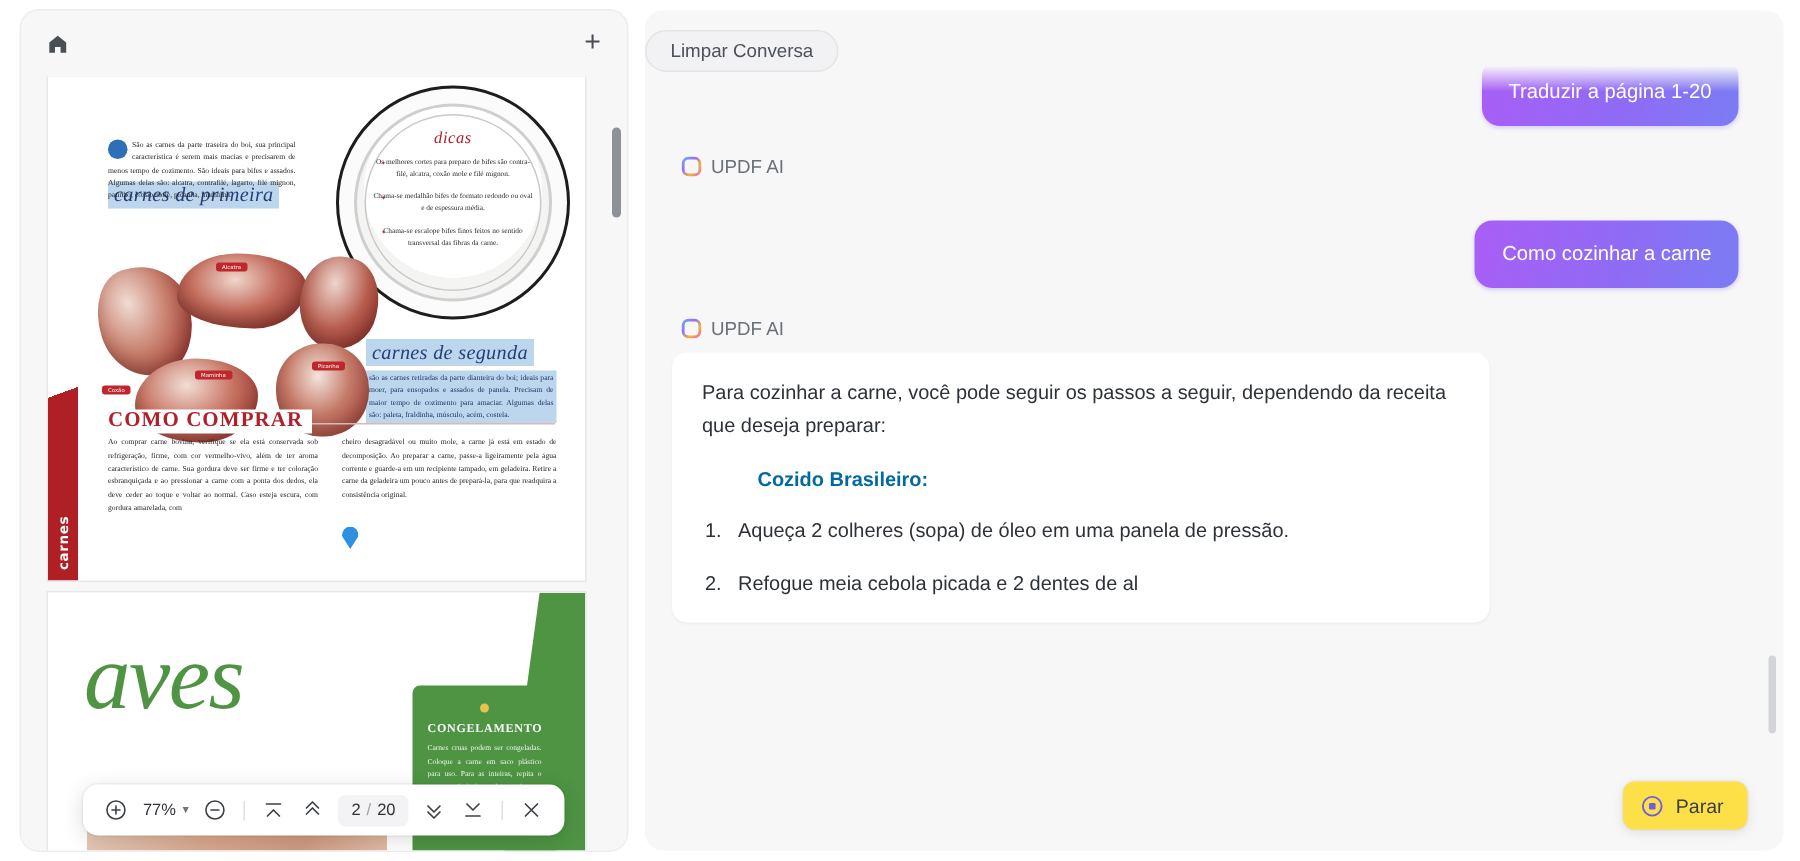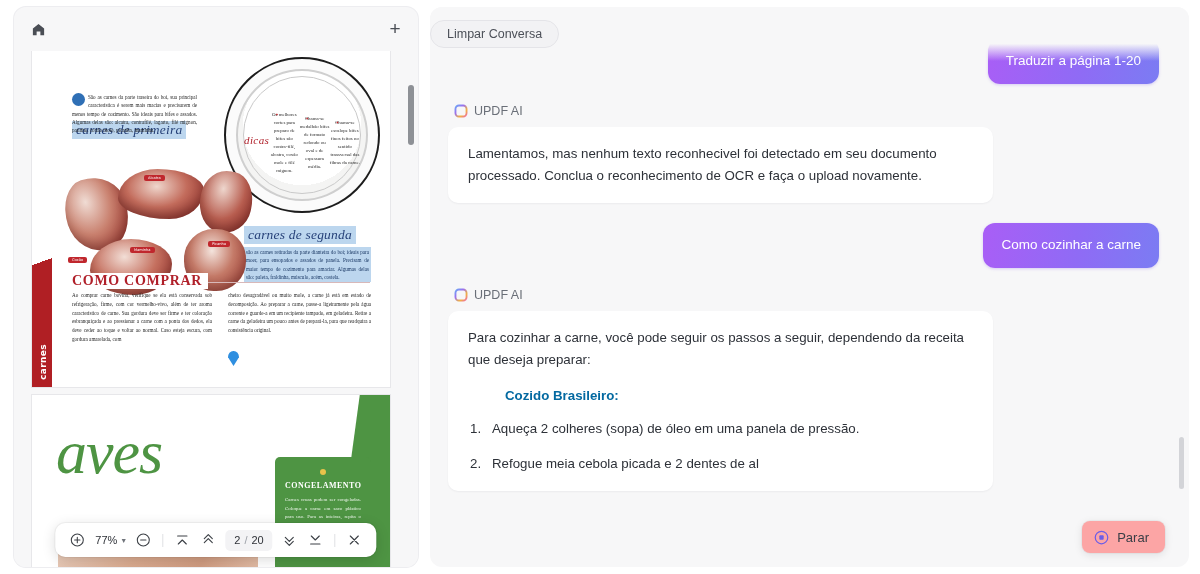--- a/index.html
+++ b/index.html
@@ -105,21 +105,21 @@
     position: absolute; right: 10px; top: 6px;
     width: 156px; height: 156px; border-radius: 50%;
     background: radial-gradient(circle at 50% 44%, #ffffff 0 52%, #f4f4f3 52% 68%, #ededec 68% 100%);
     border: 2px solid #1d1d1d;
     box-shadow: inset 0 0 0 10px #fbfbfb, inset 0 0 0 12px #cfcfcf;
     overflow: hidden;
   }
   .plate-in {
     position: absolute; inset: 17px; border-radius: 50%;
     border: 1px solid #c9c9c9;
-    display: flex; flex-direction: row; align-items: center;
+    display: flex; flex-direction: column; align-items: center;
     padding-top: 9px;
   }
   .dicas-h {
     font-family: "Liberation Serif", serif; font-style: italic;
     font-size: 11px; color: #b0202a; letter-spacing: .4px;
   }
   .dica {
     position: relative;
     font-family: "Liberation Serif", serif;
     font-size: 4.9px; line-height: 1.65; color: #2a2a2a;
@@ -334,21 +334,21 @@
     position: absolute; left: 2px; top: 0; color: #2d3138;
   }
 
   .stop-wrap {
     position: absolute; right: 24px; bottom: 14px;
     z-index: 5;
   }
   .stop-btn {
     display: flex; align-items: center; gap: 8px;
     height: 32px; padding: 0 16px 0 12px;
-    background: #fca5a5; border-radius: 8px;
+    background: #fde047; border-radius: 8px;
     box-shadow: 0 2px 8px rgba(18,22,33,.10), 0 0 0 1px rgba(0,0,0,.03);
     font-size: 13px; color: #3a3e46; cursor: pointer;
   }
   .stop-ico { width: 15px; height: 15px; display: block; }
 
   .chat-sb-thumb {
     position: absolute; right: 5px; bottom: 78px; width: 5px; height: 52px;
     background: #d3d4d8; border-radius: 3px; cursor: pointer;
   }
 </style>
@@ -518,21 +518,20 @@
                   <stop offset="0%" stop-color="#6aa9f4"></stop>
                   <stop offset="35%" stop-color="#9b6ef0"></stop>
                   <stop offset="70%" stop-color="#f2b33d"></stop>
                   <stop offset="100%" stop-color="#ef6ba8"></stop>
                 </linearGradient>
               </defs>
               <rect x="2.5" y="2.5" width="19" height="19" rx="6" fill="none" stroke="url(#lg1)" stroke-width="3.2"></rect>
             </svg>
             <span class="ai-name">UPDF AI</span>
           </div>
-          <div class="bubble-ai">Lamentamos, mas nenhum texto reconhecivel foi detectado em seu documento processado. Conclua o reconhecimento de OCR e faça o upload novamente.</div>
         </div>
       </div>
 
       <div class="msg-row right">
         <div class="bubble-user">Como cozinhar a carne</div>
       </div>
 
       <div class="msg-row">
         <div class="ai-block">
           <div class="ai-head">

